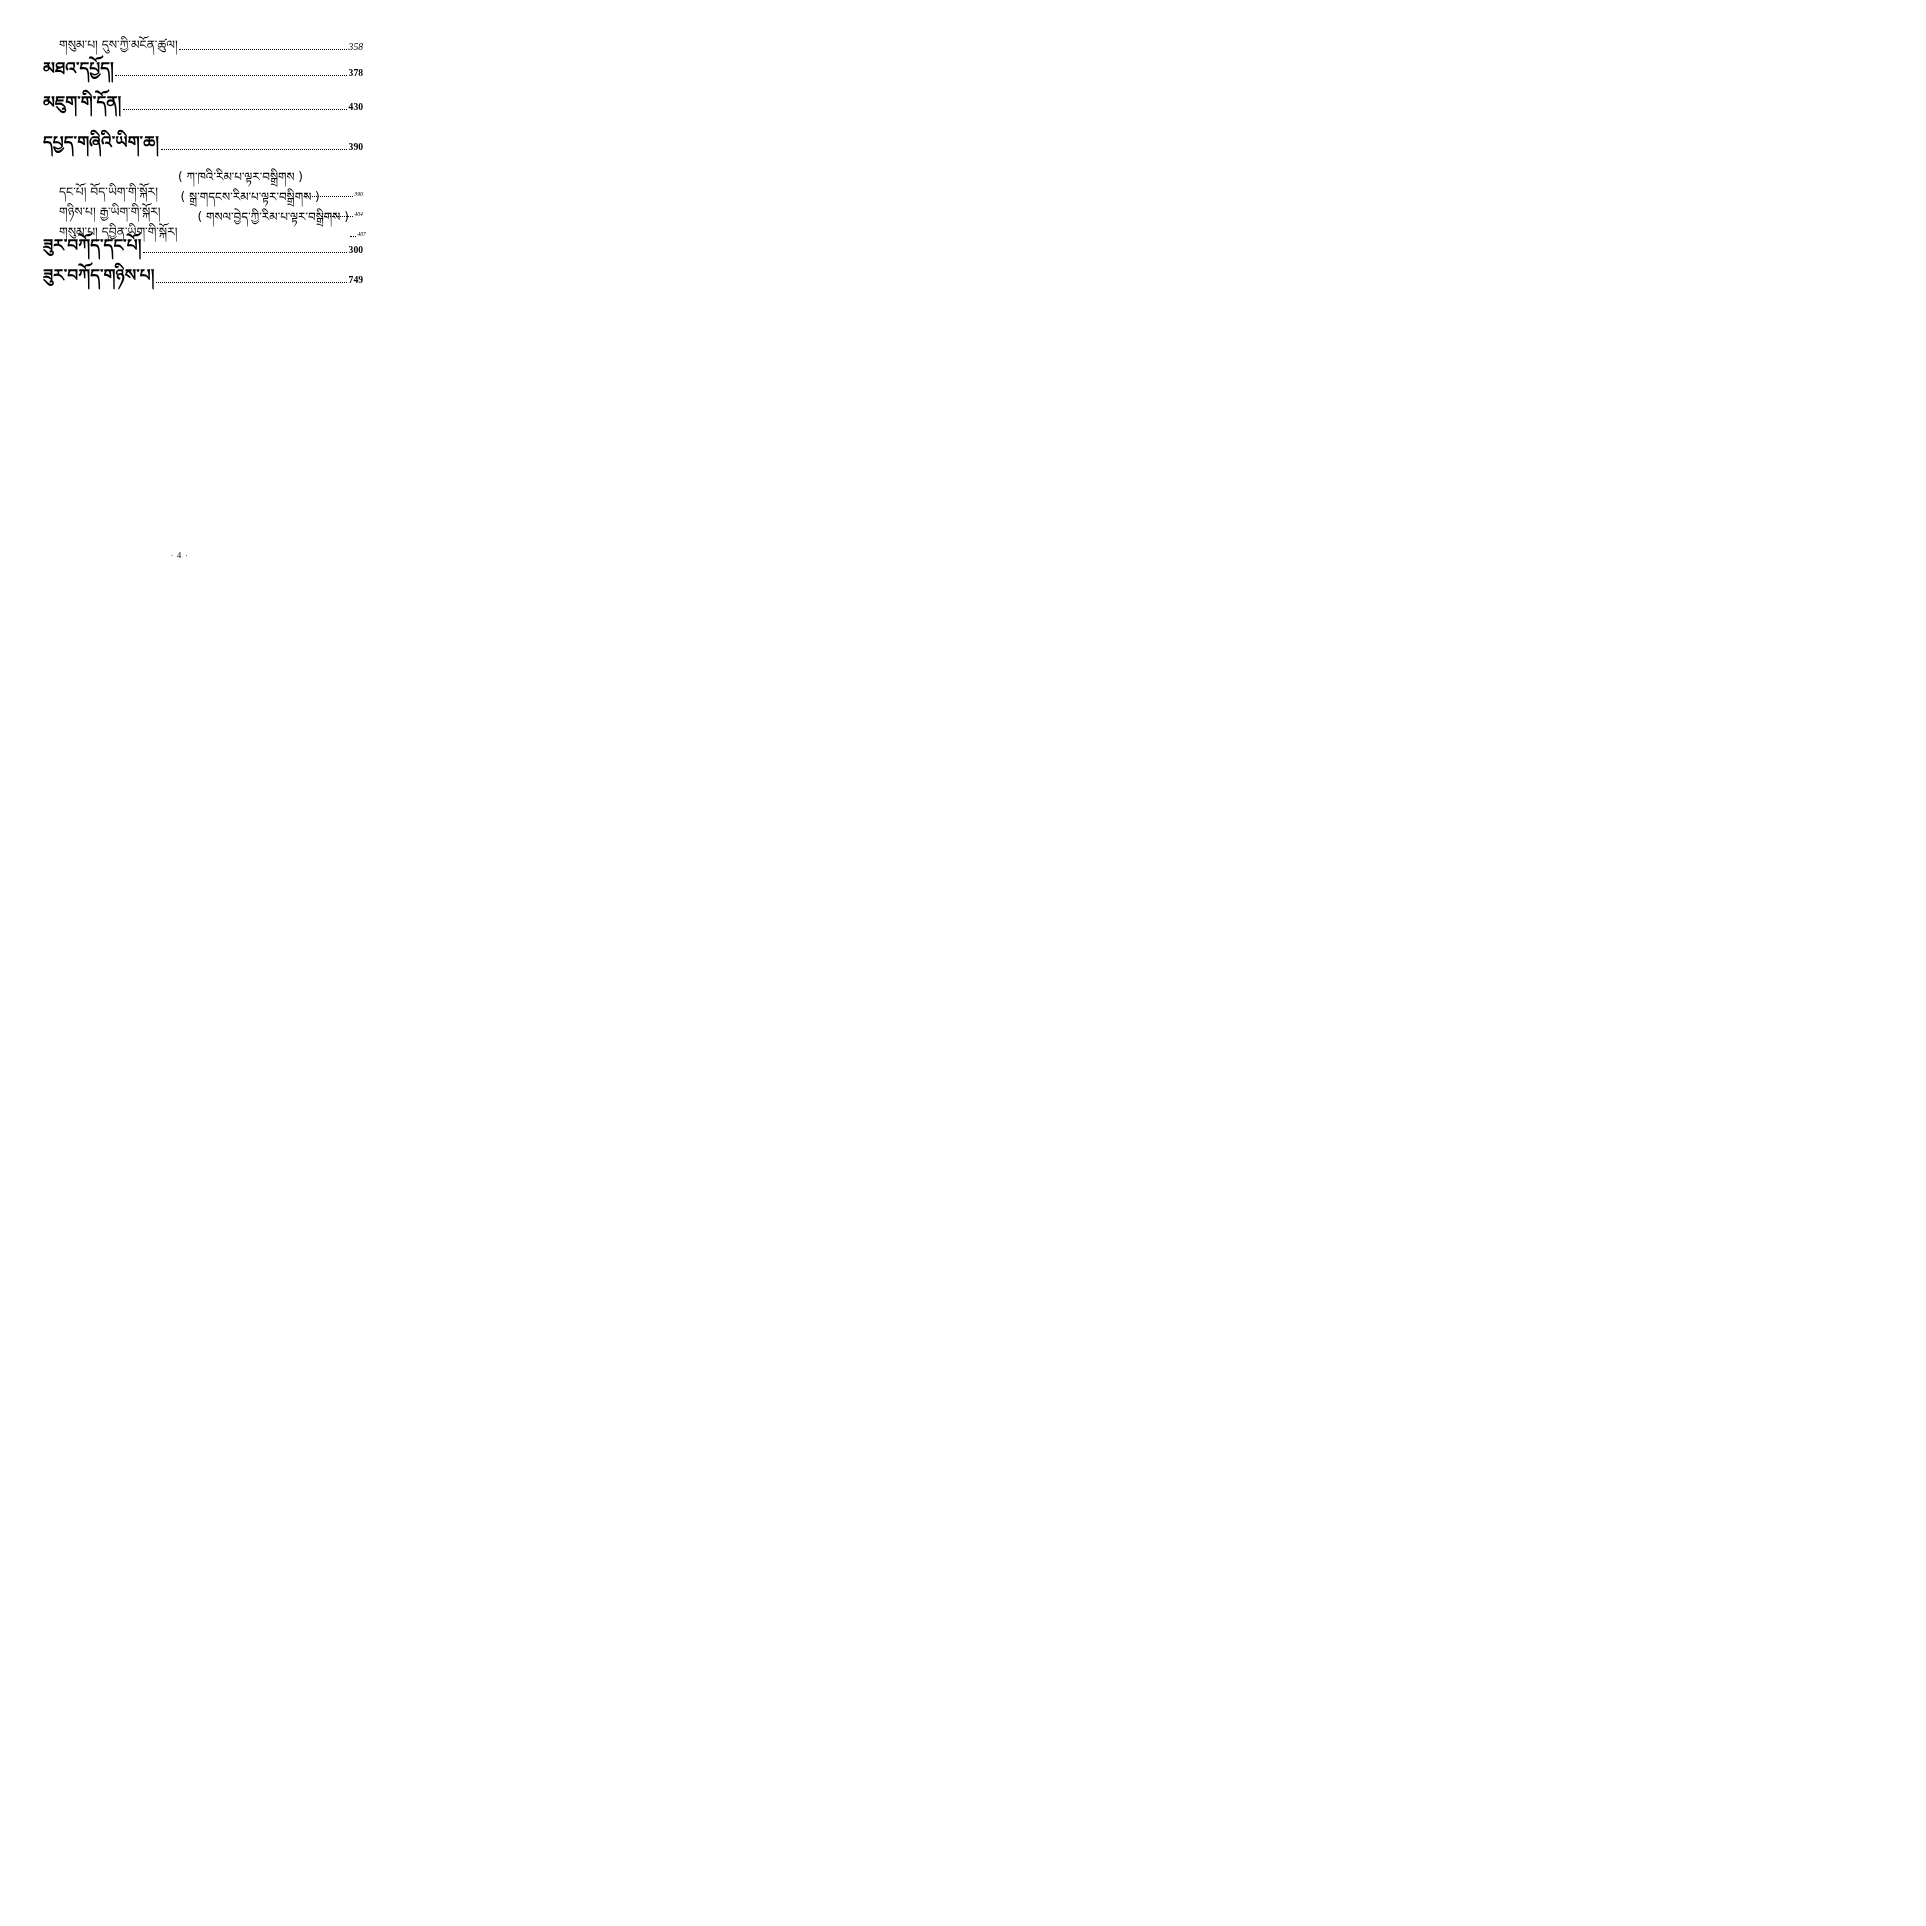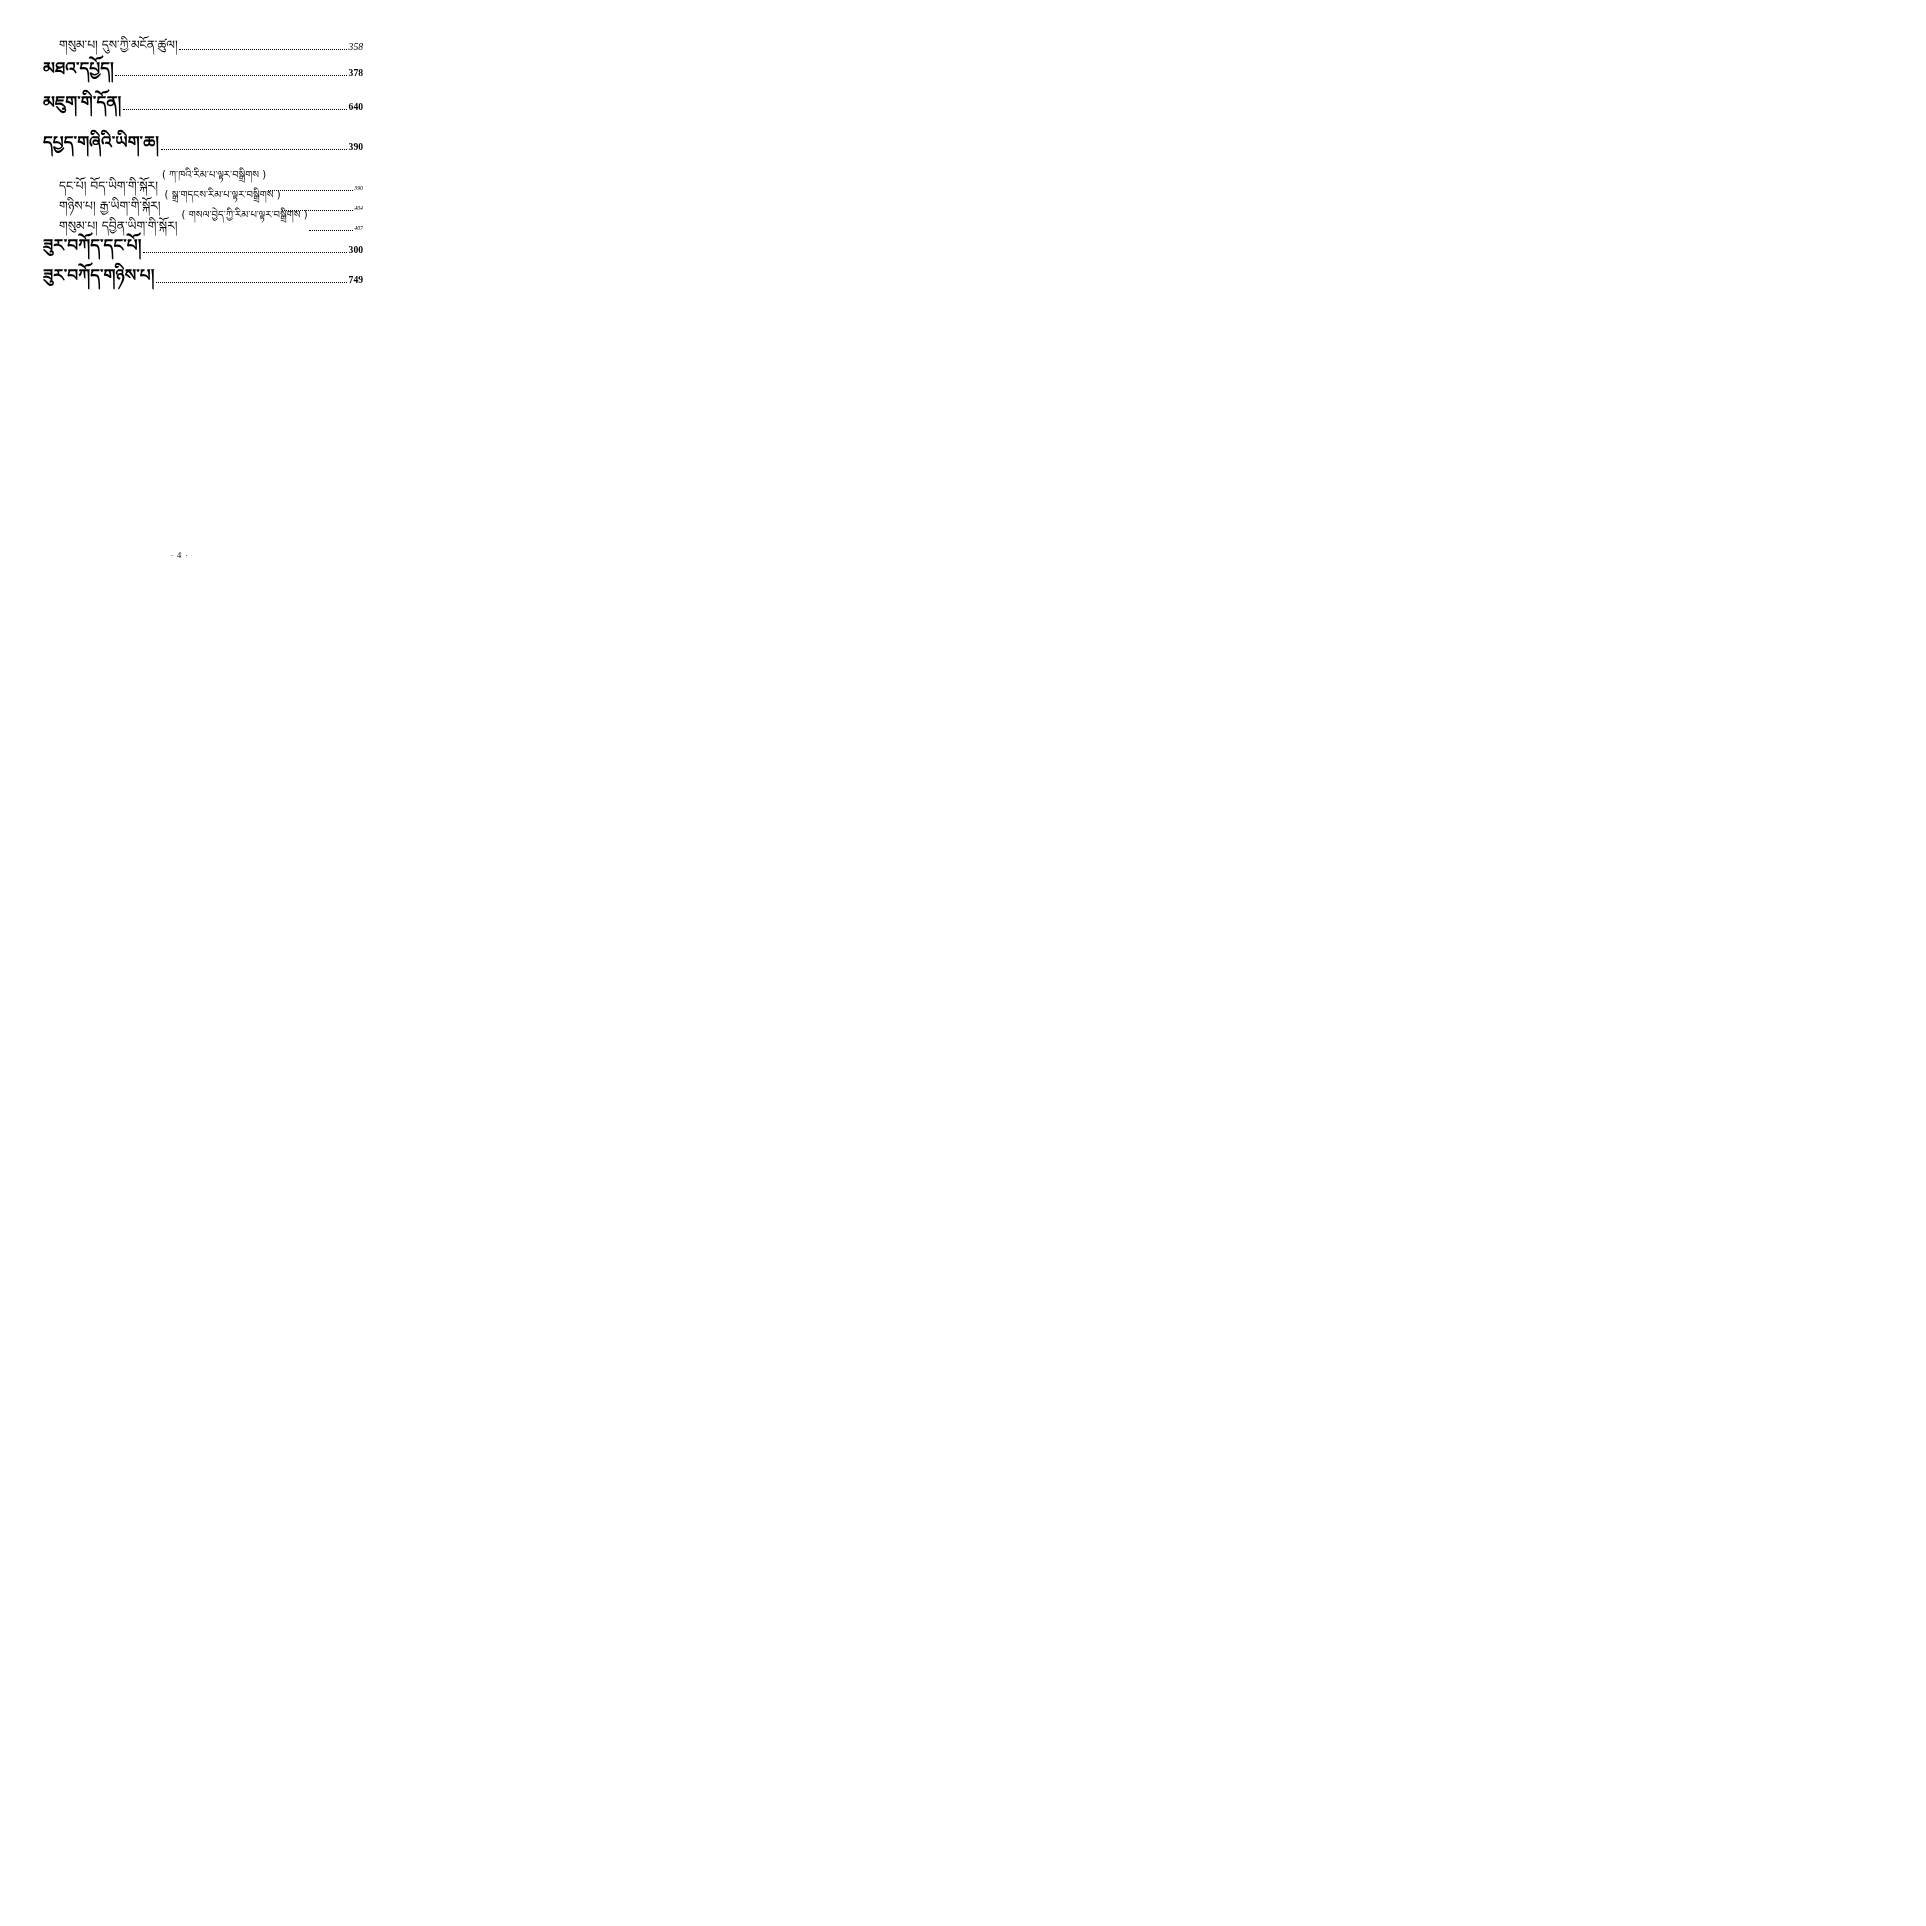--- a/index.html
+++ b/index.html
@@ -11,21 +11,21 @@
     overflow:hidden;
   }
   .row{
     position:absolute;left:43px;right:50px;
     display:flex;align-items:flex-end;
   }
   .row.sub{left:59px;}
   .label{white-space:nowrap;line-height:1.05;text-align:right;}
   .main .label{font-size:17px;font-weight:700;}
   .sub  .label{font-size:12.3px;font-weight:400;}
-  .paren{font-size:10px;font-weight:400;margin-left:4px;margin-bottom:1.5px;white-space:nowrap;}
+  .paren{font-size:12px;font-weight:400;margin-left:20px;margin-bottom:1.5px;white-space:nowrap;}
   .leader{flex:1 1 auto;min-width:5.4px;margin:0 1.5px;}
   .main .leader{border-bottom:1.5px dotted #000;margin-bottom:1.9px;}
   .sub  .leader{border-bottom:1.2px dotted #000;margin-bottom:1.9px;}
   .pagenum{font-family:"Liberation Serif","DejaVu Serif",serif;line-height:1;flex:0 0 auto;}
   .main .pagenum{font-size:9.6px;font-weight:bold;}
   .sub  .pagenum{font-size:5.8px;margin-bottom:0.8px;font-style:italic;}
   .footer{
     position:absolute;top:550px;left:0;right:54px;
     text-align:center;
     font-family:"Liberation Serif","DejaVu Serif",serif;
@@ -45,21 +45,21 @@
 
   <div class="row main" style="top:60px">
     <span class="label" lang="bo">མཐའ་དཔྱོད།</span>
     <span class="leader"></span>
     <span class="pagenum">378</span>
   </div>
 
   <div class="row main" style="top:94px">
     <span class="label" lang="bo">མཇུག་གི་དོན།</span>
     <span class="leader"></span>
-    <span class="pagenum">640</span>
+    <span class="pagenum">430</span>
   </div>
 
   <div class="row main" style="top:134px">
     <span class="label" lang="bo">དཔྱད་གཞིའི་ཡིག་ཆ།</span>
     <span class="leader"></span>
     <span class="pagenum">390</span>
   </div>
 
   <div class="row sub" style="top:163px">
     <span class="label" lang="bo">དང་པོ། བོད་ཡིག་གི་སྐོར།</span>

